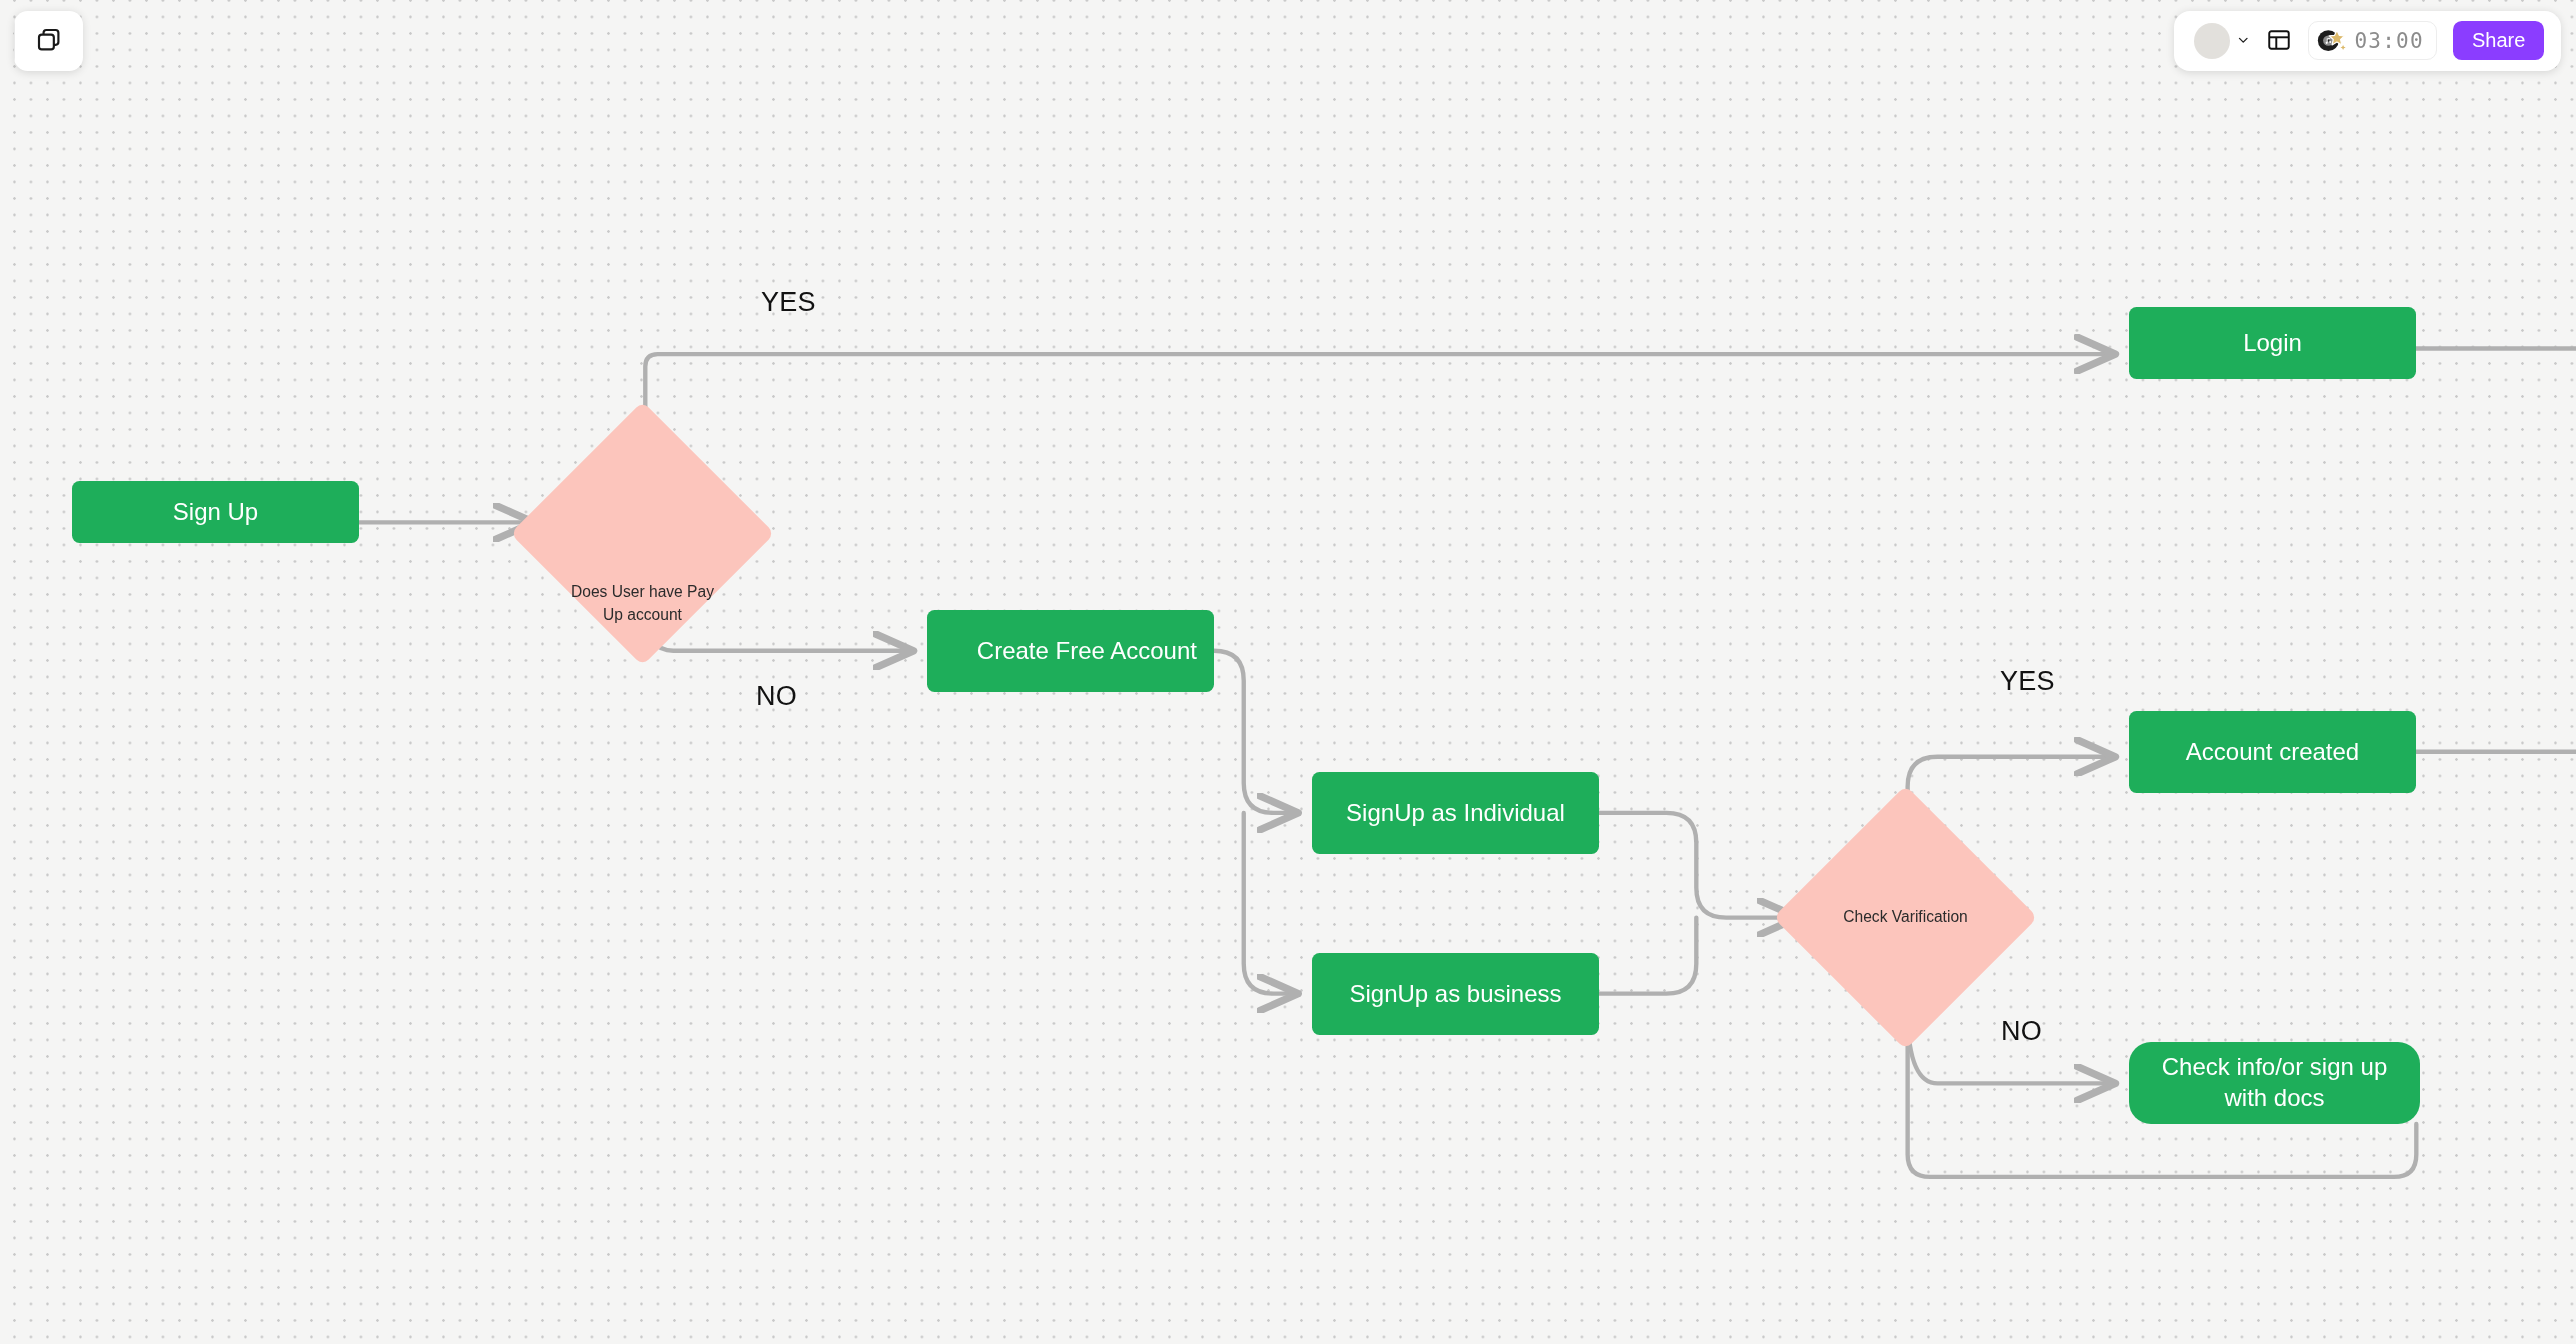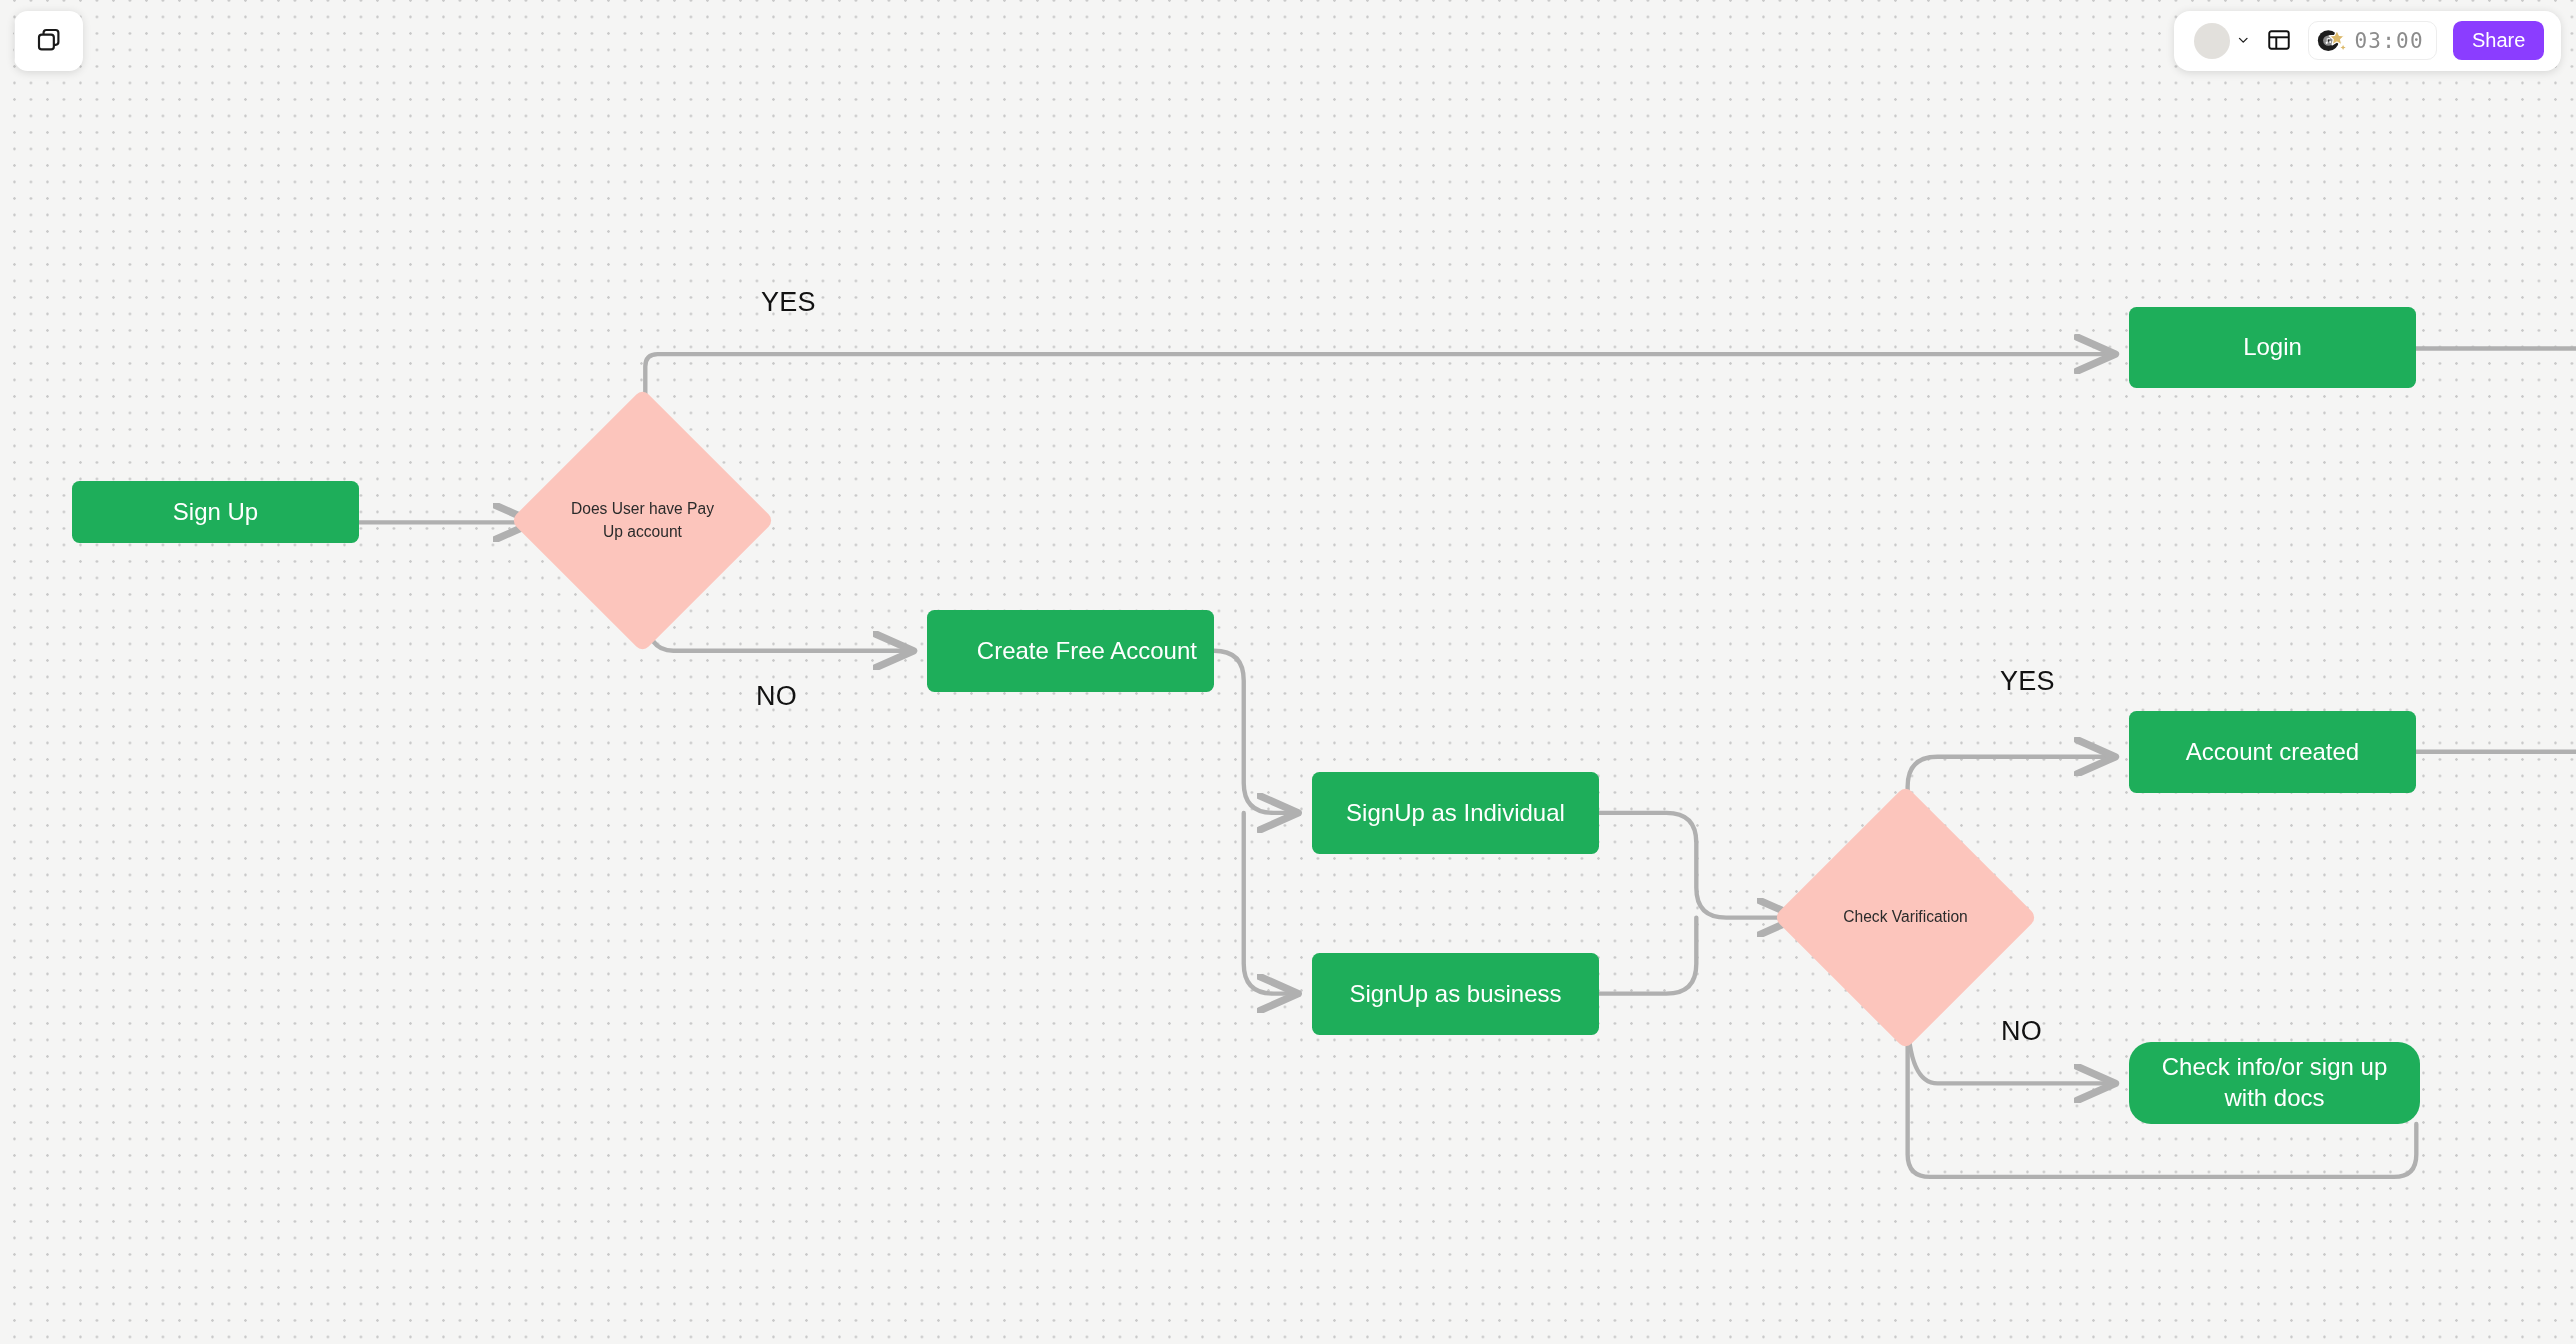--- a/index.html
+++ b/index.html
@@ -154,25 +154,25 @@
       <path d="M3875,559 L4132,559"></path>
 
       <path d="M3875,1206 L4132,1206"></path>
     </g>
   </svg>
 
   <div id="nodes">
       <div class="node proc" style="left: 72px; top: 481px; width: 287px; height: 62px; background: rgb(30, 174, 90);">
         <span>Sign Up</span>
       </div>
-      <div class="diamond" style="left: 549px; top: 427px; width: 187px; height: 187px;">
+      <div class="diamond" style="left: 549px; top: 440px; width: 187px; height: 187px; align-items: flex-end;">
         <div class="dia-shape" style="background: rgb(252, 197, 188);"></div>
         <div class="dia-text">Does User have Pay Up account</div>
       </div>
-      <div class="node proc" style="left: 2129px; top: 307px; width: 287px; height: 81px; background: rgb(30, 174, 90);">
+      <div class="node proc" style="left: 2129px; top: 307px; width: 287px; height: 72px; background: rgb(30, 174, 90);">
         <span>Login</span>
       </div>
       <div class="node proc" style="left: 927px; top: 610px; width: 287px; height: 82px; background: rgb(30, 174, 90); padding-left: 44px;">
         <span>Create Free Account</span>
       </div>
       <div class="node proc" style="left: 1312px; top: 772px; width: 287px; height: 82px; background: rgb(30, 174, 90);">
         <span>SignUp as Individual</span>
       </div>
       <div class="node proc" style="left: 1312px; top: 953px; width: 287px; height: 82px; background: rgb(30, 174, 90);">
         <span>SignUp as business</span>

